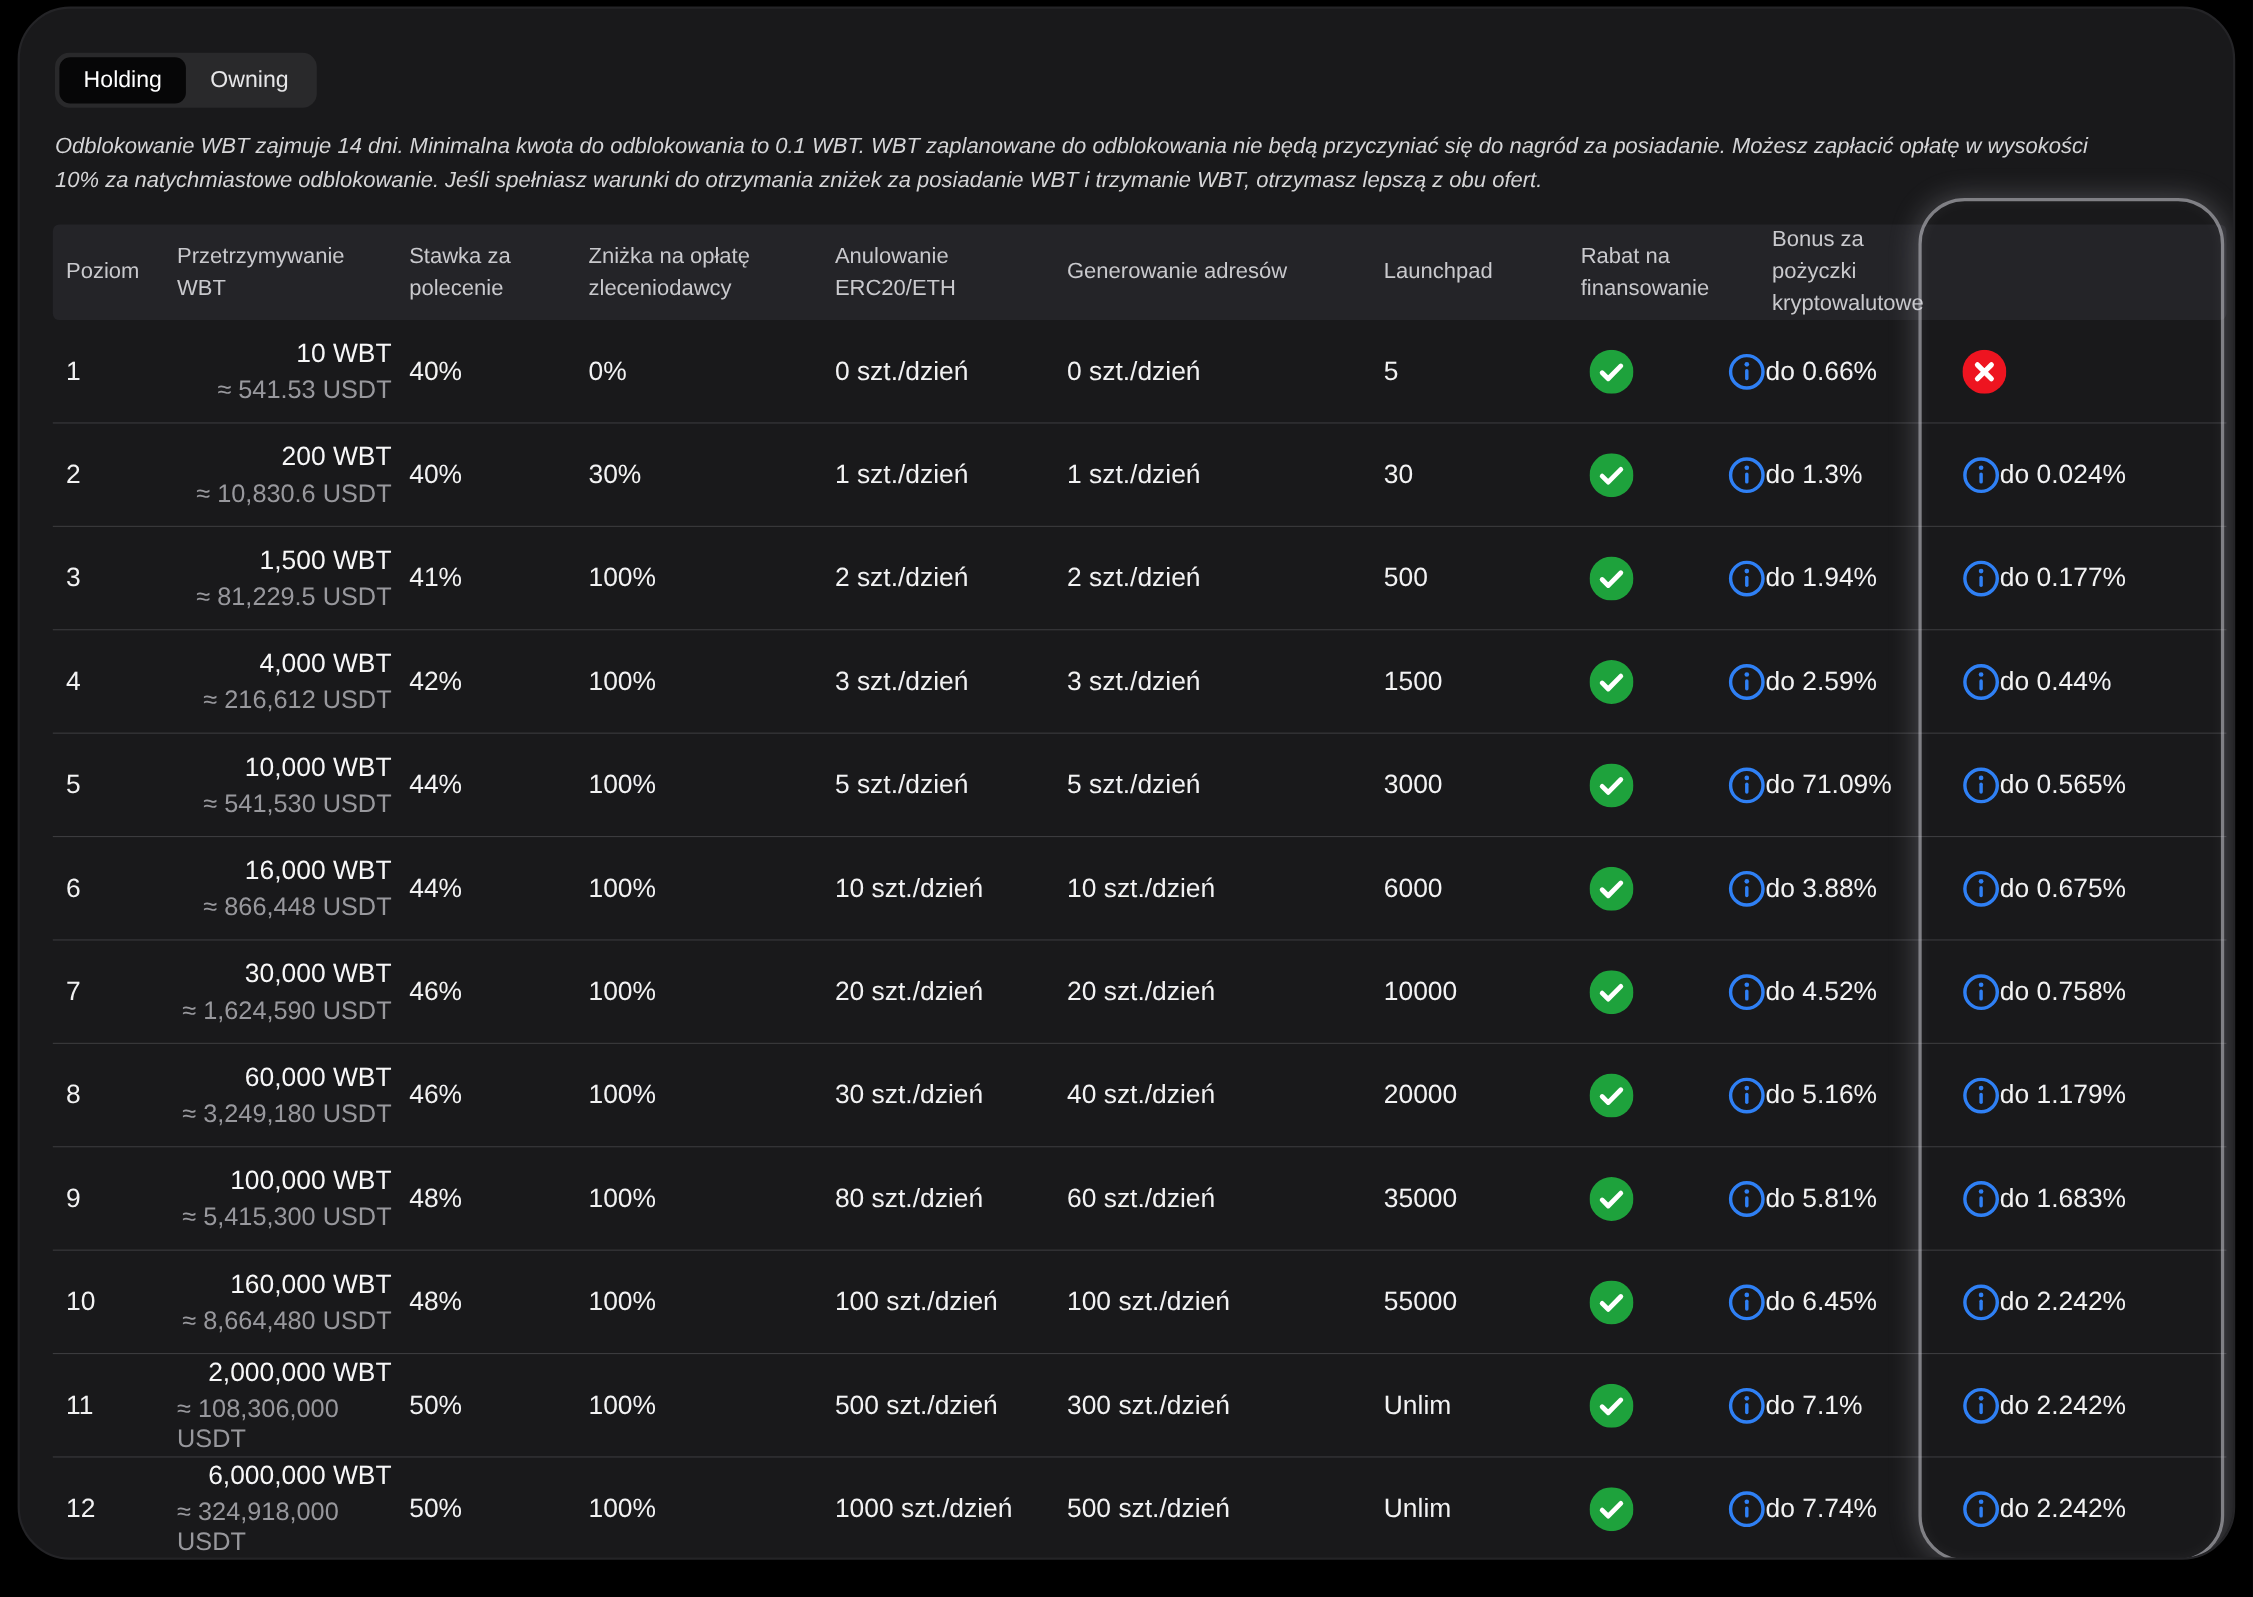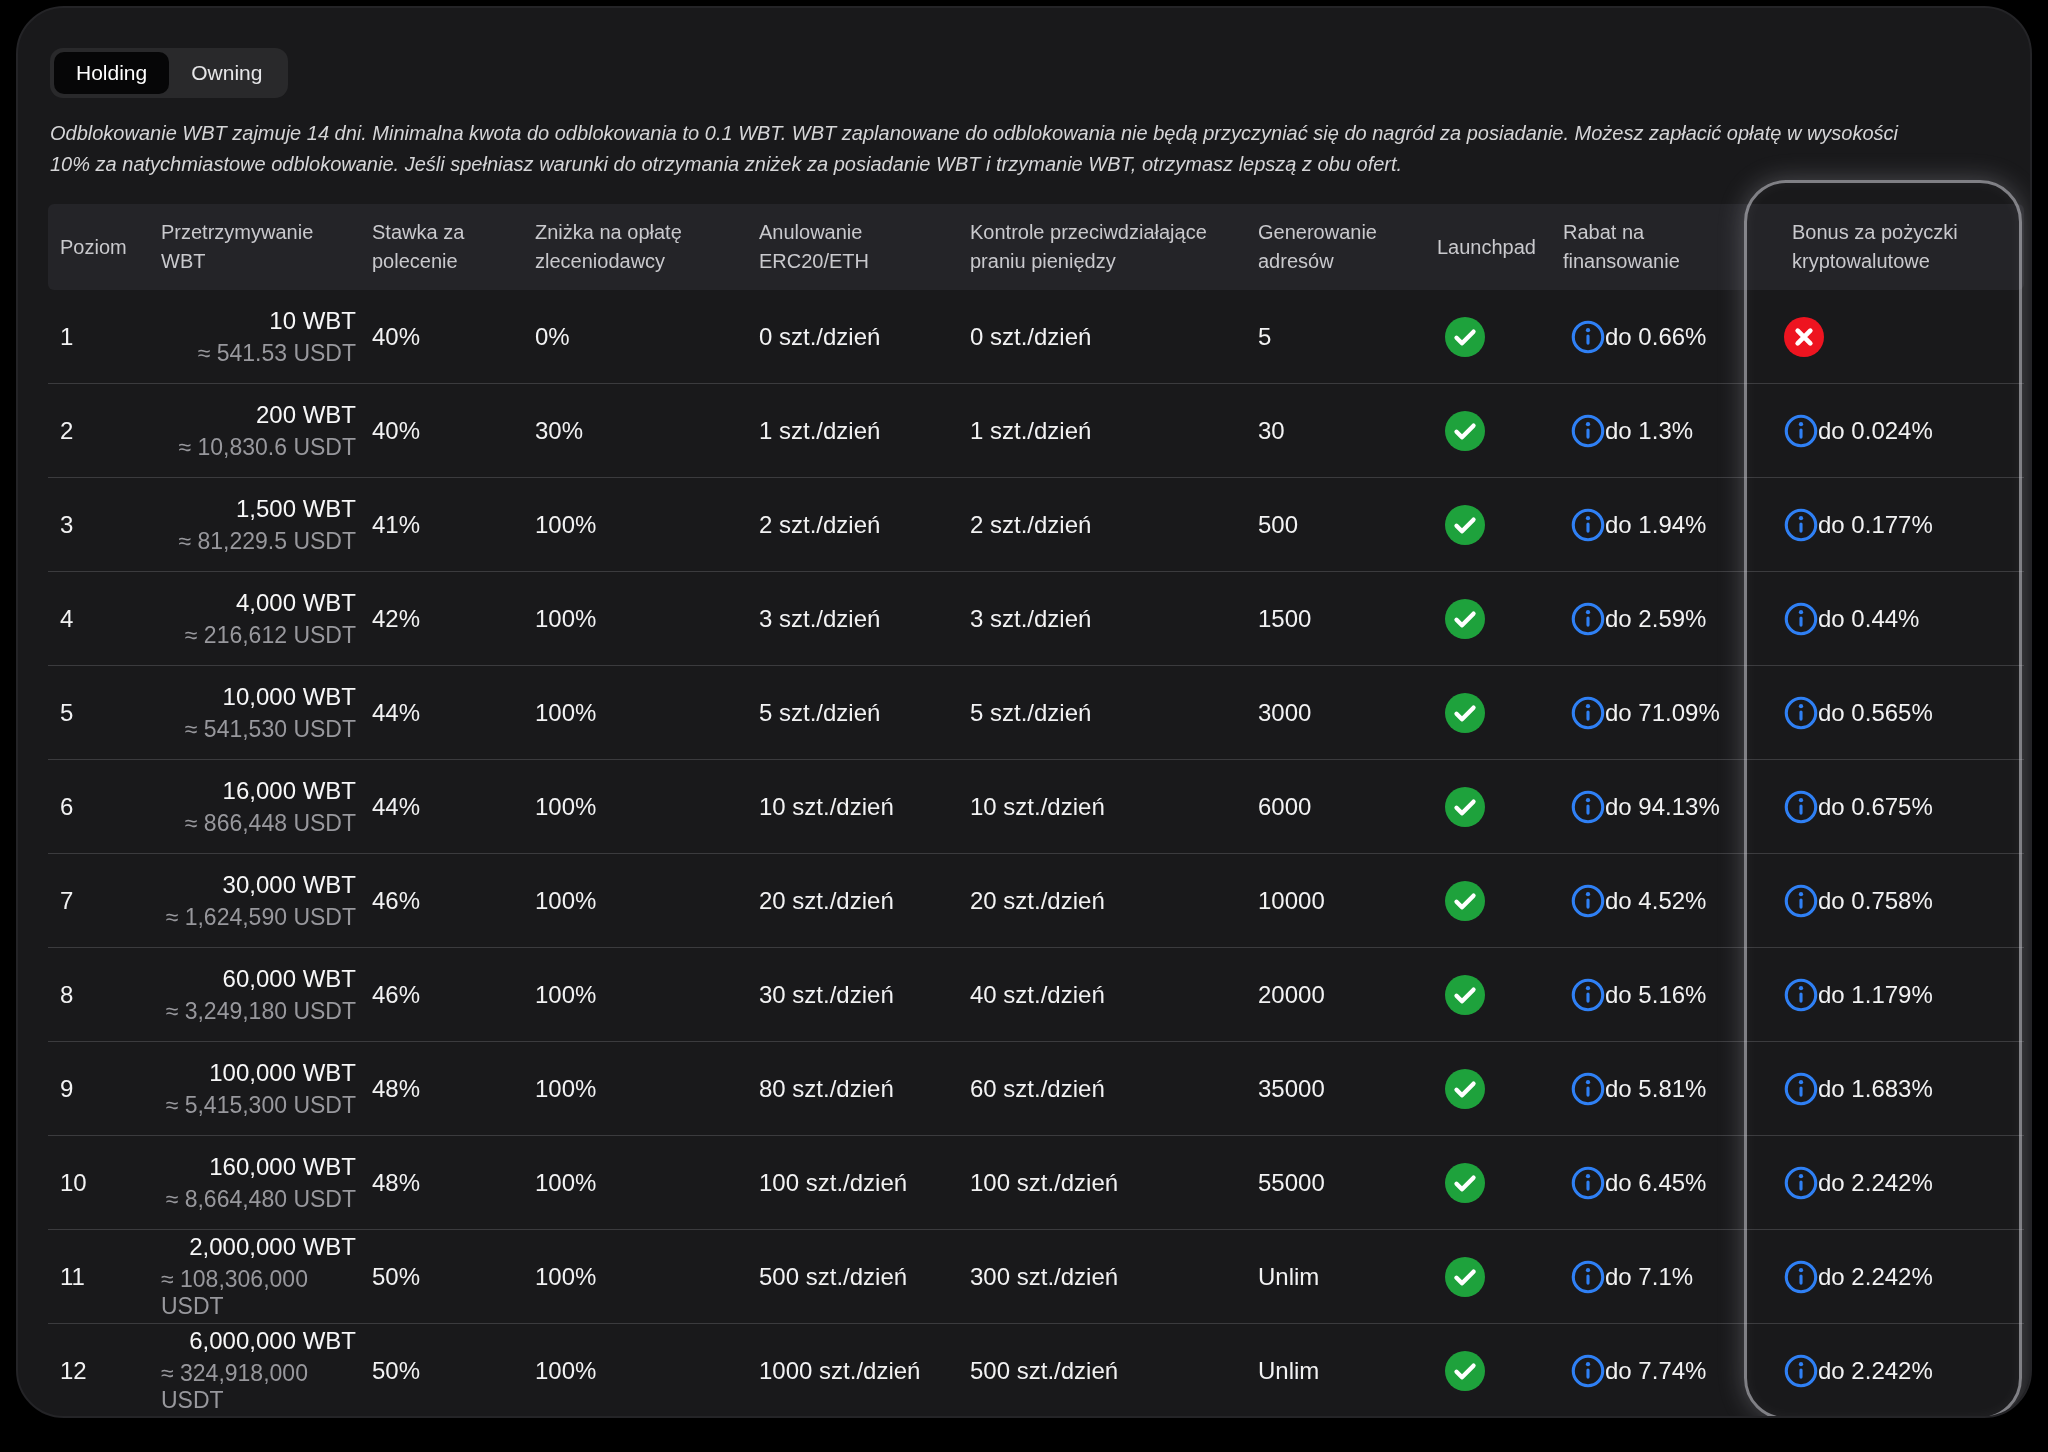--- a/index.html
+++ b/index.html
@@ -89,21 +89,20 @@
 
   <div class="description">Odblokowanie WBT zajmuje 14 dni. Minimalna kwota do odblokowania to 0.1 WBT. WBT zaplanowane do odblokowania nie będą przyczyniać się do nagród za posiadanie. Możesz zapłacić opłatę w wysokości 10% za natychmiastowe odblokowanie. Jeśli spełniasz warunki do otrzymania zniżek za posiadanie WBT i trzymanie WBT, otrzymasz lepszą z obu ofert.</div>
 
   <div class="table">
     <div class="thead">
       <div class="th">Poziom</div>
       <div class="th">Przetrzymywanie WBT</div>
       <div class="th">Stawka za polecenie</div>
       <div class="th">Zniżka na opłatę zleceniodawcy</div>
       <div class="th">Anulowanie ERC20/ETH</div>
-      <div class="th">Kontrole przeciwdziałające praniu pieniędzy</div>
       <div class="th">Generowanie adresów</div>
       <div class="th">Launchpad</div>
       <div class="th">Rabat na finansowanie</div>
       <div class="th bonus-col">Bonus za pożyczki kryptowalutowe</div>
     </div>
     <div id="rows-container">
   <div class="tr">
     <div class="td level">1</div>
     <div class="td wbt">
       <div class="wbt-main">10 WBT</div>
@@ -331,21 +330,21 @@
       </span>
     </div>
     <div class="td funding">
       <span class="icon info">
         <svg width="34" height="34" viewBox="0 0 24 24">
           <circle cx="12" cy="12" r="10.4" fill="none" stroke="#2F80F5" stroke-width="2.2"></circle>
           <circle cx="12" cy="7.2" r="1.5" fill="#2F80F5"></circle>
           <rect x="10.9" y="10.2" width="2.2" height="7.2" rx="1.1" fill="#2F80F5"></rect>
         </svg>
       </span>
-      <span class="val">do 94.13%</span>
+      <span class="val">do 3.88%</span>
     </div>
     <div class="td bonus">
 
       <span class="icon info">
         <svg width="34" height="34" viewBox="0 0 24 24">
           <circle cx="12" cy="12" r="10.4" fill="none" stroke="#2F80F5" stroke-width="2.2"></circle>
           <circle cx="12" cy="7.2" r="1.5" fill="#2F80F5"></circle>
           <rect x="10.9" y="10.2" width="2.2" height="7.2" rx="1.1" fill="#2F80F5"></rect>
         </svg>
       </span>

